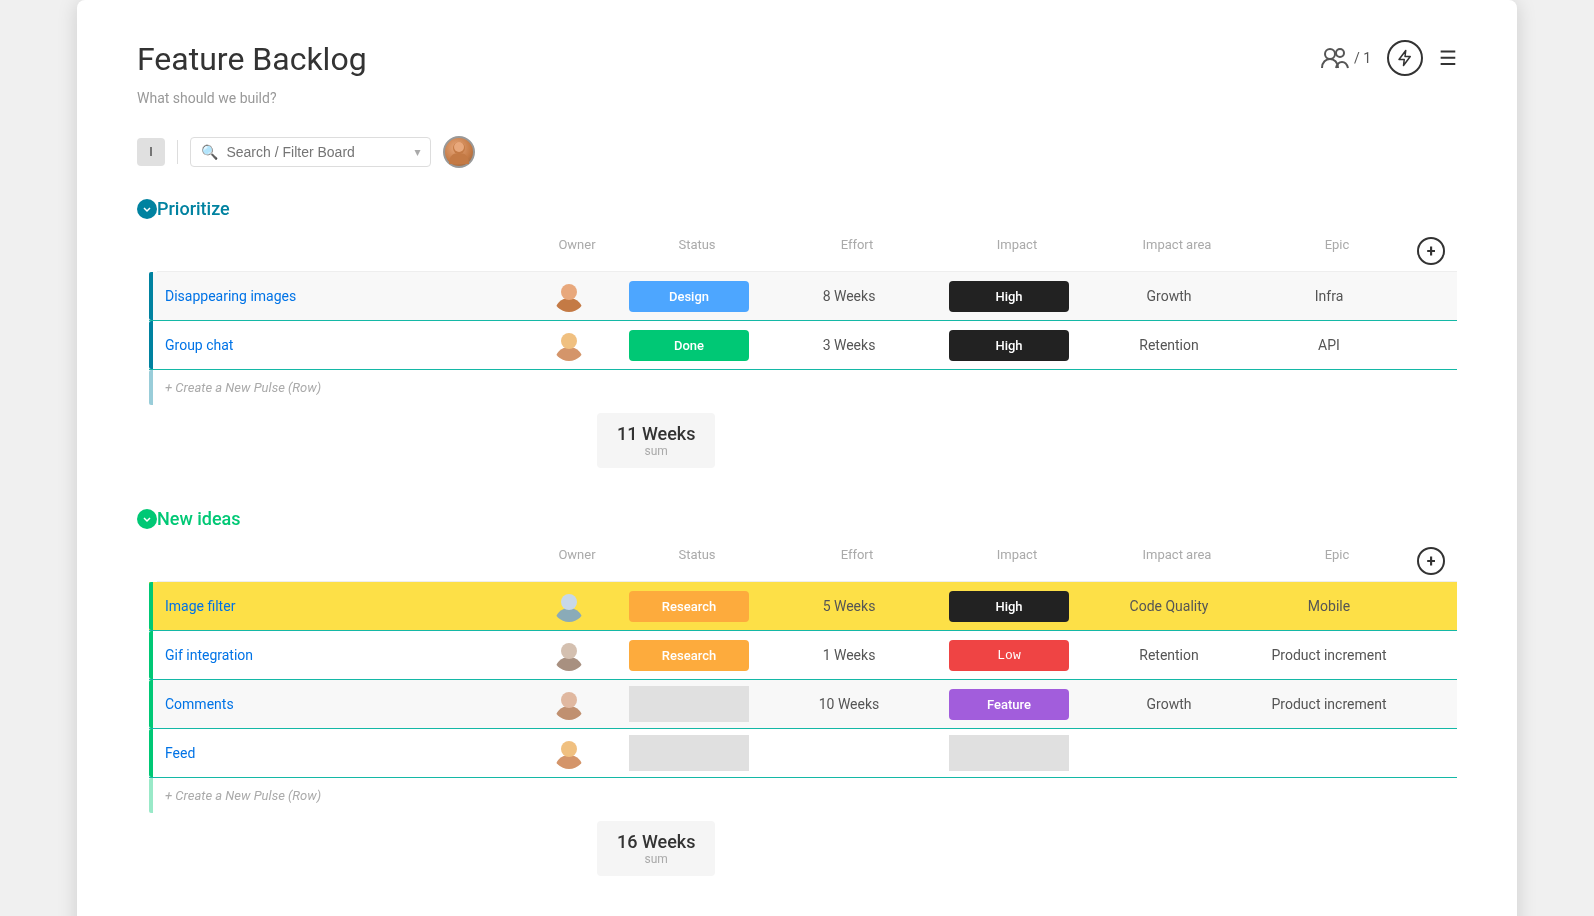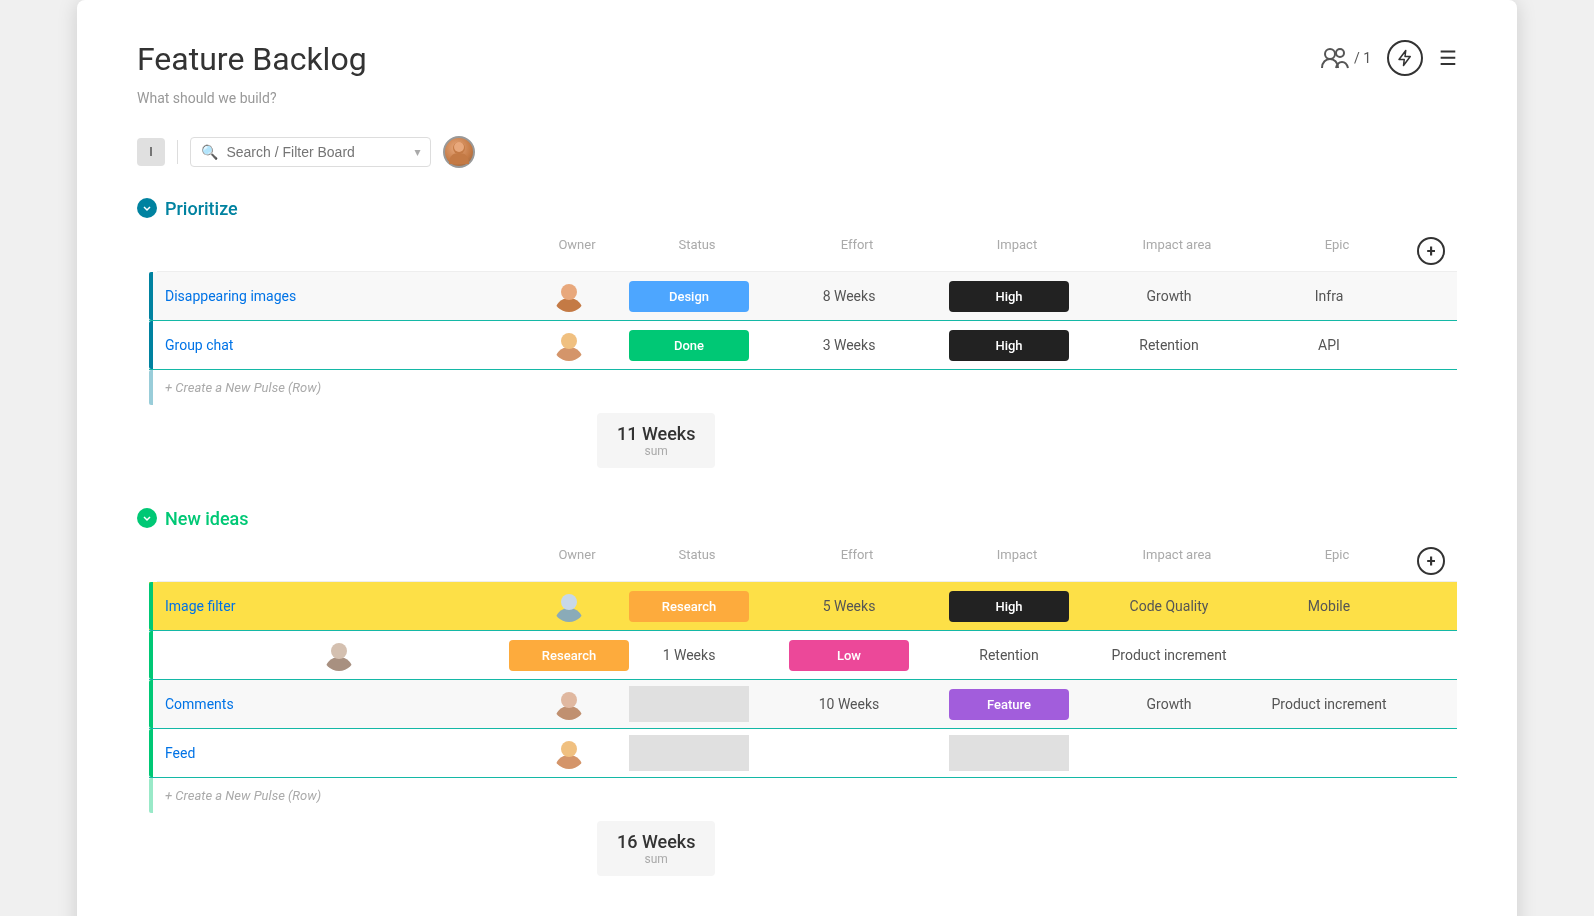--- a/index.html
+++ b/index.html
@@ -123,21 +123,21 @@
       font-size: 14px;
       color: #fff;
     }
 
     
     .section {
       margin-bottom: 40px;
     }
     .section-header {
       display: flex;
-      gap: 8px;
+      align-items: center;
       margin-bottom: 12px;
     }
     .section-toggle {
       width: 20px;
       height: 20px;
       border-radius: 50%;
       background: #0082a0;
       display: flex;
       align-items: center;
       justify-content: center;
@@ -237,21 +237,21 @@
     .impact-badge {
       border-radius: 4px;
       padding: 8px 20px;
       font-size: 13px;
       color: #fff;
       font-weight: 500;
       text-align: center;
       min-width: 120px;
     }
     .impact-high { background: #222; }
-    .impact-low { background: #ec4899; }
+    .impact-low { background: #ef4444; font-family: Liberation Mono, monospace; }
     .impact-medium { background: #a25ddc; }
     .impact-empty { background: #e0e0e0; min-width: 120px; height: 36px; }
     .row-impact-area {
       text-align: center;
       font-size: 14px;
       color: #555;
     }
     .row-epic {
       text-align: center;
       font-size: 14px;
@@ -472,20 +472,21 @@
             <div class="row-effort">5 Weeks</div>
             <div class="row-impact">
               <div class="impact-badge impact-high">High</div>
             </div>
             <div class="row-impact-area">Code Quality</div>
             <div class="row-epic">Mobile</div>
             <div></div>
           </div>
           <div class="table-row" style="background-color: rgb(255, 255, 255);">
             <div class="row-indicator green"></div>
+            <div class="row-name">Gif integration</div>
             <div class="row-owner">
               <div style="width: 32px; height: 32px; border-radius: 50%; display: flex; align-items: center; justify-content: center; overflow: hidden;">
                 <svg width="32" height="32" viewBox="0 0 32 32">
     <circle cx="16" cy="32" r="14" fill="#a89080"></circle>
     <circle cx="16" cy="12" r="8" fill="#d4c0b0"></circle>
   </svg>
               </div>
             </div>
             <div class="row-status">
               <div class="status-badge status-research">Research</div>

